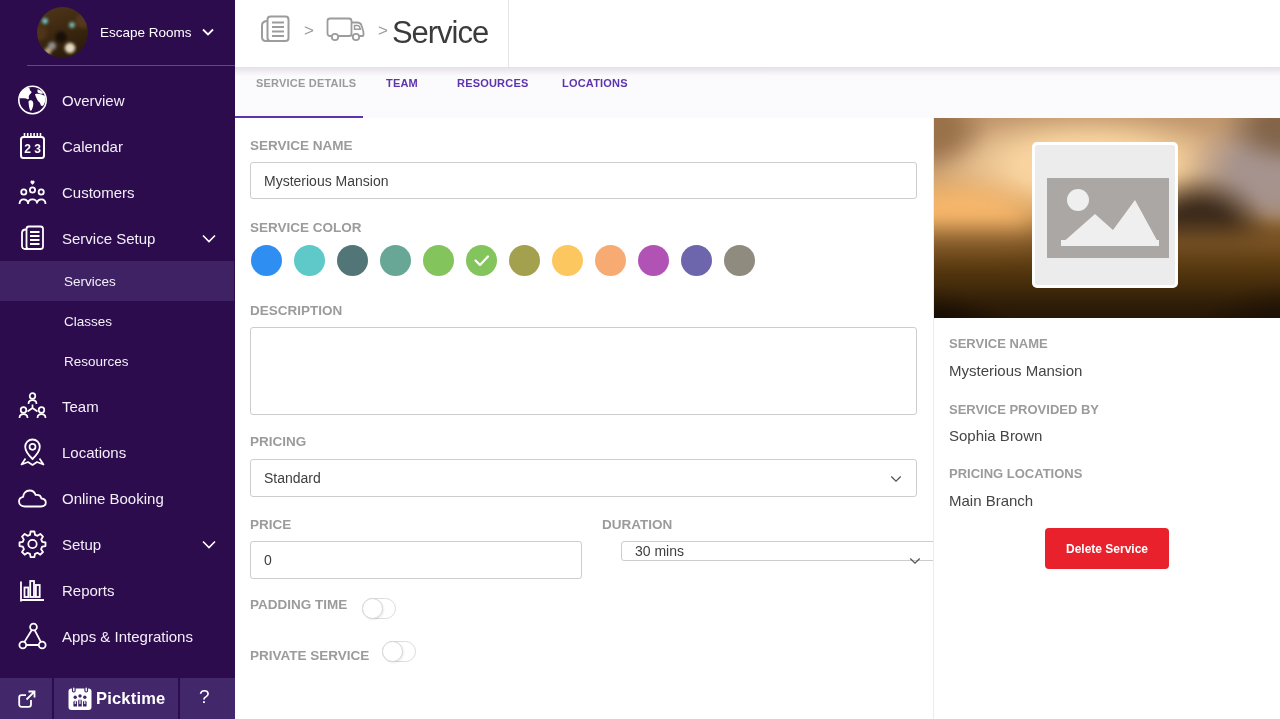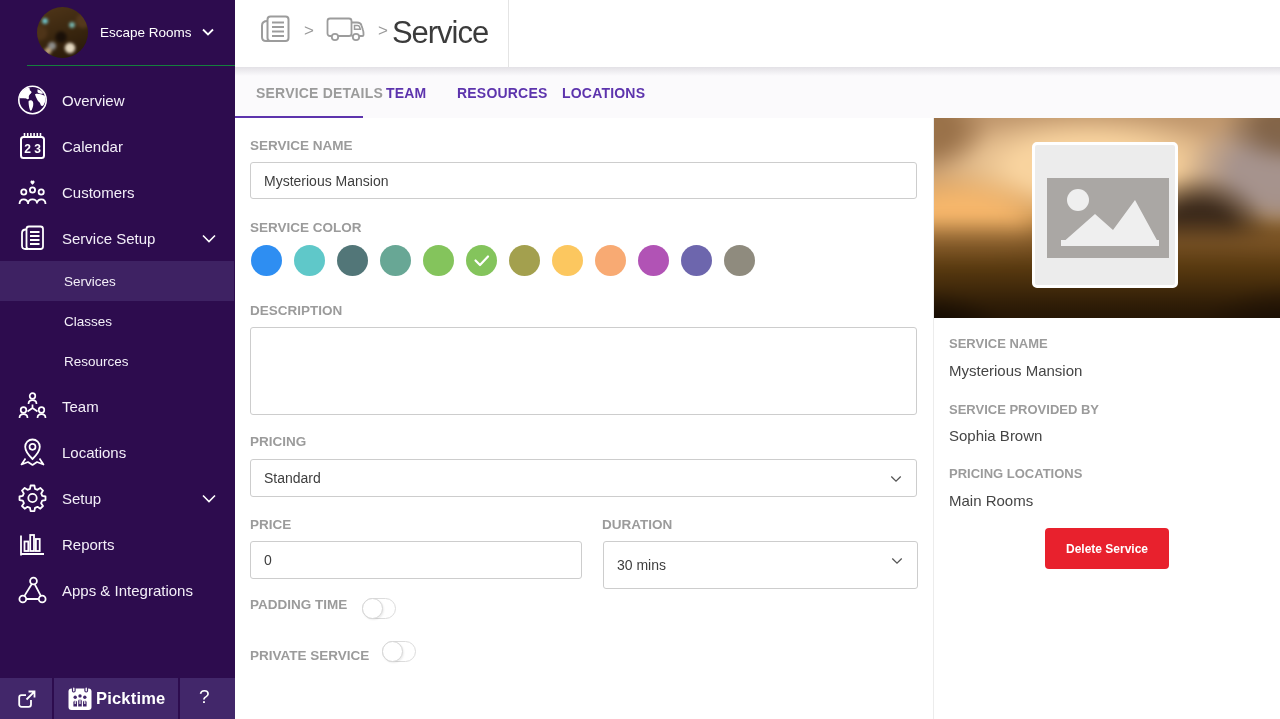--- a/index.html
+++ b/index.html
@@ -41,21 +41,21 @@
 
 #header { position:absolute; left:235px; top:0; width:1045px; height:67px; background:#fff; }
 #header .vline { position:absolute; left:273px; top:0; width:1px; height:67px; background:#e4e4e4; }
 #crumbs { position:absolute; left:23px; top:-3px; height:67px; display:flex; align-items:center; }
 #crumbs .gt { color:#9a9a9a; font-size:17px; margin:0 12px; }
 #svc-title { font-size:31px; color:#3b3b3b; letter-spacing:-1px; position:relative; top:2px; margin-left:-8px; }
 
 
 #tabs { position:absolute; left:235px; top:67px; width:1045px; height:51px; background:#fbfafc; }
 #tabs .shade { position:absolute; left:0; top:0; width:100%; height:9px; background:linear-gradient(#e3e1e6, rgba(250,249,252,0)); }
-#tabs .t { position:absolute; top:18px; font-size:14px; font-weight:bold; letter-spacing:0.2px; color:#5d34ad; }
+#tabs .t { position:absolute; top:10px; font-size:11px; font-weight:bold; letter-spacing:0.2px; color:#5d34ad; }
 #tabs .t0 { left:21px; color:#9b9b9b; }
 #tabs .t1 { left:151px; }
 #tabs .t2 { left:222px; }
 #tabs .t3 { left:327px; }
 #tabs .bar { position:absolute; left:0; top:49px; width:128px; height:2px; background:#5d34ad; }
 
 
 #form { position:absolute; left:235px; top:118px; width:698px; height:601px; background:#fff; }
 .flabel { position:absolute; font-size:13.5px; font-weight:bold; color:#9b9b9b; letter-spacing:0; }
 .fbox { position:absolute; left:15px; width:667px; border:1px solid #cdcdcd; border-radius:3px; background:#fff; font-size:14px; color:#3e3e3e; }
@@ -179,20 +179,26 @@
     </svg></span>
           <span class="lb">Team</span>
         </div>
     <div class="mi">
           <span class="ic" id="ic-loc"><svg width="31" height="31" viewBox="0 0 31 31">
       <path d="M15.5 3 C11.4 3 8.2 6.2 8.2 10.3 C8.2 15.5 15.5 22.5 15.5 22.5 C15.5 22.5 22.8 15.5 22.8 10.3 C22.8 6.2 19.6 3 15.5 3 Z" fill="none" stroke="#fff" stroke-width="1.8"></path>
       <circle cx="15.5" cy="10.3" r="3" fill="none" stroke="#fff" stroke-width="1.7"></circle>
       <path d="M8.5 22 L4.5 28 L11 25.5 L15.5 28.5 L20 25.5 L26.5 28 L22.5 22" fill="none" stroke="#fff" stroke-width="1.7" stroke-linejoin="round"></path>
     </svg></span>
           <span class="lb">Locations</span>
+        </div>
+    <div class="mi">
+          <span class="ic" id="ic-cloud"><svg width="31" height="31" viewBox="0 0 31 26">
+      <path d="M8 21.5 C4.5 21.5 2 19.5 2 16.5 C2 14 3.8 12.2 6.2 11.8 C6.2 8.2 9 5.5 12.5 5.5 C15.5 5.5 17.8 7.3 18.6 10 C19 9.9 19.4 9.8 19.9 9.8 C22.2 9.8 24 11.3 24.3 13.5 C26.8 13.7 28.8 15.3 28.8 17.6 C28.8 20 26.8 21.5 24 21.5 Z" fill="none" stroke="#fff" stroke-width="1.8" stroke-linejoin="round"></path>
+    </svg></span>
+          <span class="lb">Online Booking</span>
         </div>
     <div class="mi">
           <span class="ic" id="ic-setup"><svg width="31" height="31" viewBox="0 0 31 31">
       <g fill="none" stroke="#fff" stroke-width="1.8">
         <circle cx="15.5" cy="15.5" r="4.2"></circle>
         <path d="M13.6 3 L17.4 3 L18 6.3 L20.5 7.3 L23.3 5.4 L26 8.1 L24.2 10.9 L25.2 13.4 L28.5 14 L28.5 17.6 L25.2 18.2 L24.1 20.7 L26 23.5 L23.3 26.2 L20.5 24.3 L18 25.3 L17.4 28.6 L13.6 28.6 L13 25.3 L10.5 24.3 L7.7 26.2 L5 23.5 L6.9 20.7 L5.8 18.2 L2.5 17.6 L2.5 14 L5.8 13.4 L6.8 10.9 L5 8.1 L7.7 5.4 L10.5 7.3 L13 6.3 Z" stroke-linejoin="round"></path>
       </g>
     </svg></span>
           <span class="lb">Setup</span>
       <span class="cv"><svg width="14" height="9" viewBox="0 0 14 9">
@@ -317,21 +323,21 @@
   <span class="flabel" style="left:15px; top:316px;">PRICING</span>
   <div class="fbox ftext" style="top:341px; height:38px;">Standard
     <svg class="chevd" style="right:14px; top:13px;" width="14" height="12" viewBox="0 0 14 12">
           <path d="M1.5 3 L7 8.5 L12.5 3" fill="none" stroke="#555" stroke-width="1.5"></path>
         </svg>
   </div>
 
   <span class="flabel" style="left:15px; top:399px;">PRICE</span>
   <div class="fbox ftext" style="top:423px; height:38px; width:332px;">0</div>
   <span class="flabel" style="left:367px; top:399px;">DURATION</span>
-  <div class="fbox ftext" style="left:368px; top:423px; height:48px; width:315px;text-align:center;">30 mins
+  <div class="fbox ftext" style="left:386px; top:423px; height:20px; width:315px;text-align:center;">30 mins
     <svg class="chevd" style="right:14px; top:13px;" width="14" height="12" viewBox="0 0 14 12">
           <path d="M1.5 3 L7 8.5 L12.5 3" fill="none" stroke="#555" stroke-width="1.5"></path>
         </svg>
   </div>
 
   <span class="flabel" style="left:15px; top:479px;">PADDING TIME</span>
   <div class="toggle" style="left:127px; top:480px;">
         <div class="knob"></div>
       </div>
   <span class="flabel" style="left:15px; top:522px;margin-top:8px;">PRIVATE SERVICE</span>
@@ -353,17 +359,17 @@
         <path d="M14 66 L48 36 L66 52 L88 22 L112 66 Z" fill="#efefef"></path>
         <rect x="14" y="62" width="98" height="6" fill="#efefef"></rect>
       </svg>
     </div>
   </div>
   <span class="rlabel" style="top:218px;">SERVICE NAME</span>
   <span class="rvalue" style="top:244px;">Mysterious Mansion</span>
   <span class="rlabel" style="top:284px;">SERVICE PROVIDED BY</span>
   <span class="rvalue" style="top:309px;">Sophia Brown</span>
   <span class="rlabel" style="top:348px;">PRICING LOCATIONS</span>
-  <span class="rvalue" style="top:374px;">Main Rooms</span>
+  <span class="rvalue" style="top:374px;">Main Branch</span>
   <div id="delbtn">Delete Service</div>
 </div>
 
 </div>
 
 </body></html>

